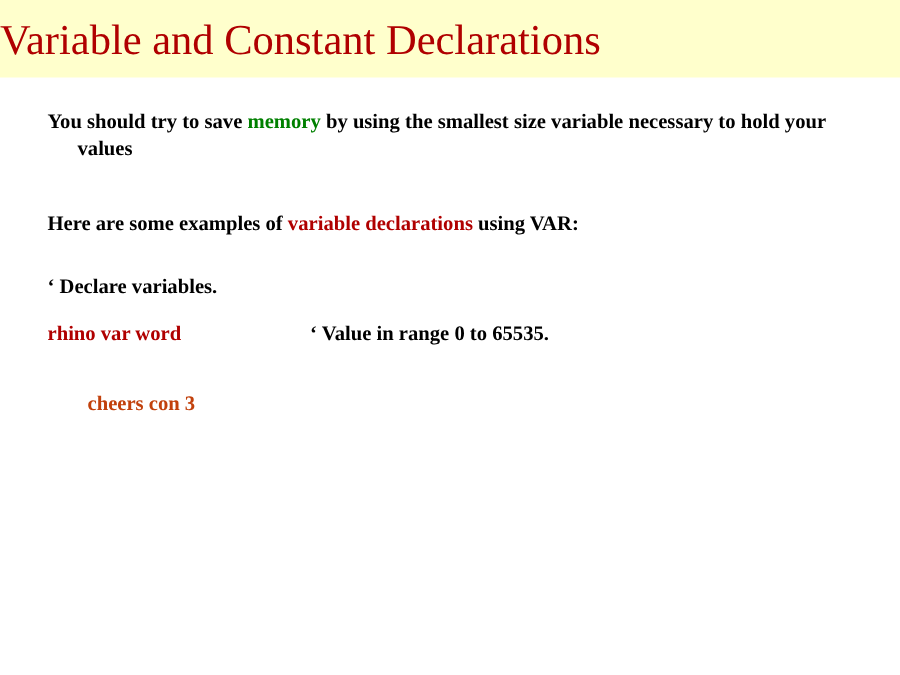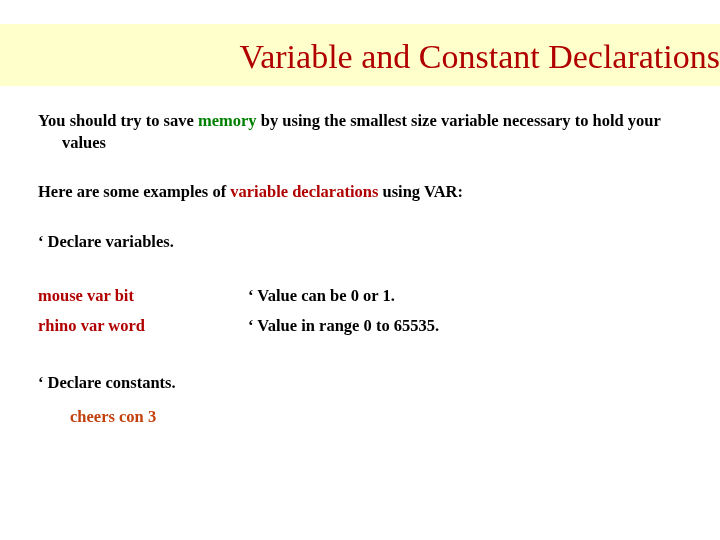--- a/index.html
+++ b/index.html
@@ -6,53 +6,52 @@
     body {
       width: 720px;
       height: 540px;
       background: #ffffff;
       font-family: "Times New Roman", Times, serif;
       overflow: hidden;
     }
     .title-bar {
       background: #ffffcc;
       padding: 14px 0 10px 0;
-      text-align: right;
-      margin-top: 24px;
+      text-align: left;
     }
     .title {
       font-size: 34px;
       color: #b00000;
       font-weight: normal;
     }
     .content {
       padding: 24px 38px 0 38px;
       color: #000;
       font-weight: bold;
       font-size: 16.5px;
       line-height: 1.35;
     }
     .intro {
-      margin-bottom: 26px;
+      margin-bottom: 37px;
       padding-left: 0;
       text-indent: 0;
     }
     .intro-wrap {
       display: block;
       padding-left: 24px;
     }
     .intro-first {
       margin-left: -24px;
     }
     .examples-line {
       margin-bottom: 28px;
       font-family: Liberation Serif, serif;
     }
     .decl-heading {
-      margin-bottom: 28px;
+      margin-bottom: 12px;
     }
     .decl-table {
       display: table;
       border-collapse: collapse;
       margin-bottom: 30px;
     }
     .decl-row {
       display: table-row;
     }
     .decl-code {
@@ -95,26 +94,21 @@
   </p>
 
   <p class="examples-line">
     <span>Here are some examples of </span><span style="color:#b00000">variable declarations</span><span> using VAR:</span>
   </p>
 
   <p class="decl-heading">‘ Declare variables.</p>
 
   <div class="decl-table">
     <div class="decl-row">
-      <div class="decl-code">mouse var bit</div>
-      <div class="decl-comment"> ‘ Value can be 0 or 1.</div>
-    </div>
-    <div class="decl-row">
       <div class="decl-code">rhino var word</div>
       <div class="decl-comment"> ‘ Value in range 0 to 65535.</div>
     </div>
   </div>
 
-  <p class="const-heading">‘ Declare constants.</p>
 
   <p class="const-code">cheers con  3</p>
 
 </div>
 
 </body></html>

